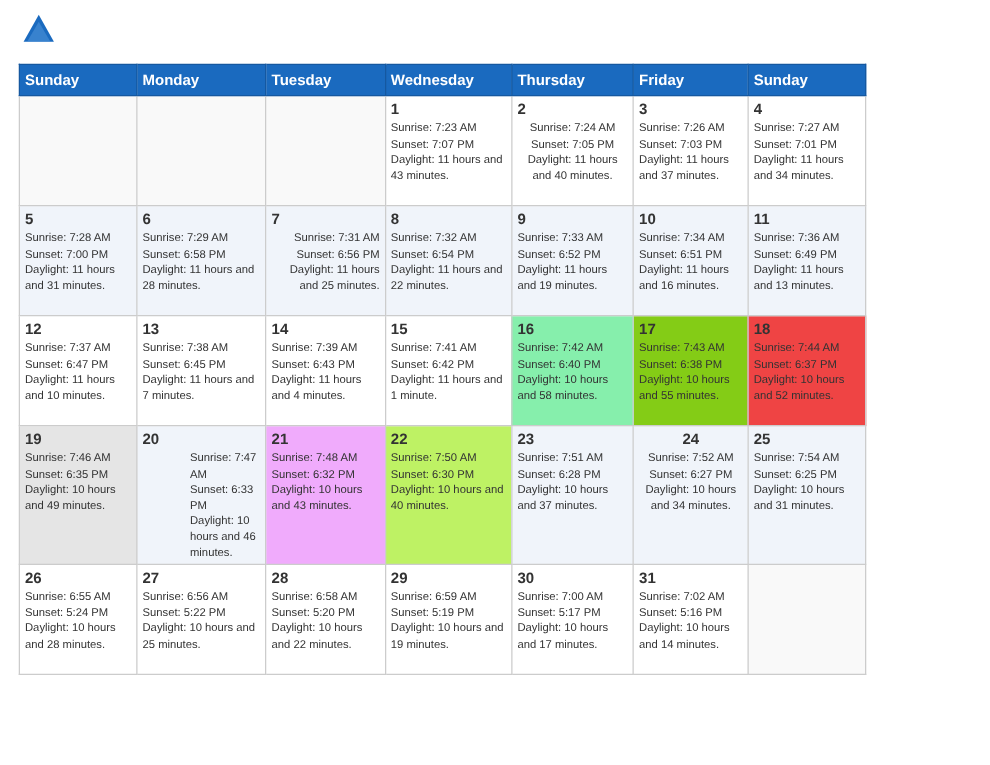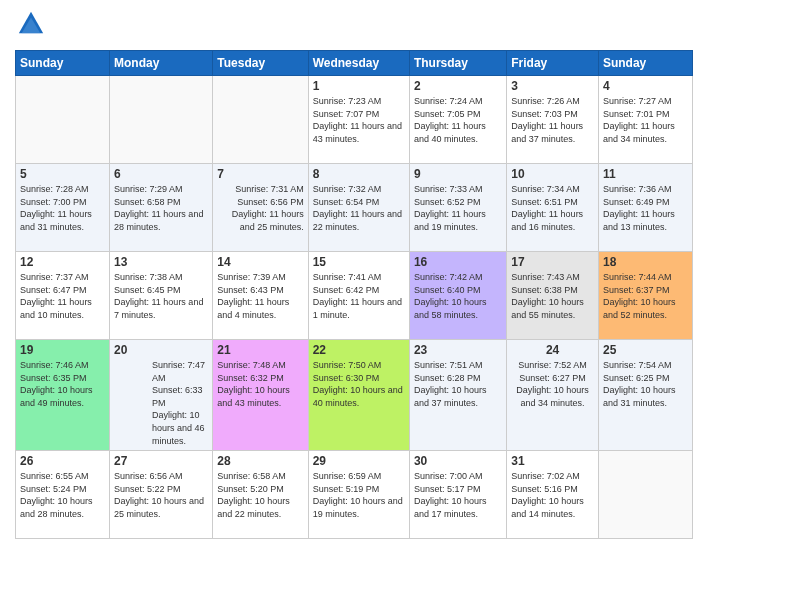--- a/index.html
+++ b/index.html
@@ -137,21 +137,21 @@
           <td class="empty-cell"></td>
           <td class="empty-cell"></td>
           <td style="background: rgb(255, 255, 255);">
             <span class="day-num">1</span>
             <div class="day-info" style="white-space: pre-line;">Sunrise: 7:23 AM
 Sunset: 7:07 PM
 Daylight: 11 hours and 43 minutes.</div>
           </td>
           <td style="background: rgb(255, 255, 255);">
             <span class="day-num">2</span>
-            <div class="day-info" style="white-space: pre-line;">Sunrise: 7:24 AM
+            <div class="day-info" style="white-space: pre-line; text-align: center;">Sunrise: 7:24 AM
 Sunset: 7:05 PM
 Daylight: 11 hours and 40 minutes.</div>
           </td>
           <td style="background: rgb(255, 255, 255);">
             <span class="day-num">3</span>
             <div class="day-info" style="white-space: pre-line;">Sunrise: 7:26 AM
 Sunset: 7:03 PM
 Daylight: 11 hours and 37 minutes.</div>
           </td>
           <td style="background: rgb(255, 255, 255);">
@@ -223,41 +223,41 @@
             <div class="day-info" style="white-space: pre-line;">Sunrise: 7:39 AM
 Sunset: 6:43 PM
 Daylight: 11 hours and 4 minutes.</div>
           </td>
           <td style="background: rgb(255, 255, 255);">
             <span class="day-num">15</span>
             <div class="day-info" style="white-space: pre-line;">Sunrise: 7:41 AM
 Sunset: 6:42 PM
 Daylight: 11 hours and 1 minute.</div>
           </td>
-          <td style="background: #c4b5fd;">
+          <td style="background: #86efac;">
             <span class="day-num">16</span>
             <div class="day-info" style="white-space: pre-line;">Sunrise: 7:42 AM
 Sunset: 6:40 PM
 Daylight: 10 hours and 58 minutes.</div>
           </td>
-          <td style="background: #e5e5e5;">
+          <td style="background: #84cc16;">
             <span class="day-num">17</span>
             <div class="day-info" style="white-space: pre-line;">Sunrise: 7:43 AM
 Sunset: 6:38 PM
 Daylight: 10 hours and 55 minutes.</div>
           </td>
-          <td style="background: #fdba74;">
+          <td style="background: #ef4444;">
             <span class="day-num">18</span>
             <div class="day-info" style="white-space: pre-line;">Sunrise: 7:44 AM
 Sunset: 6:37 PM
 Daylight: 10 hours and 52 minutes.</div>
           </td>
         </tr>
         <tr>
-          <td style="background: #86efac;">
+          <td style="background: #e5e5e5;">
             <span class="day-num">19</span>
             <div class="day-info" style="white-space: pre-line;">Sunrise: 7:46 AM
 Sunset: 6:35 PM
 Daylight: 10 hours and 49 minutes.</div>
           </td>
           <td style="background: rgb(240, 244, 250);">
             <span class="day-num">20</span>
             <div class="day-info" style="white-space: pre-line; margin-left: 38px;">Sunrise: 7:47 AM
 Sunset: 6:33 PM
 Daylight: 10 hours and 46 minutes.</div>

